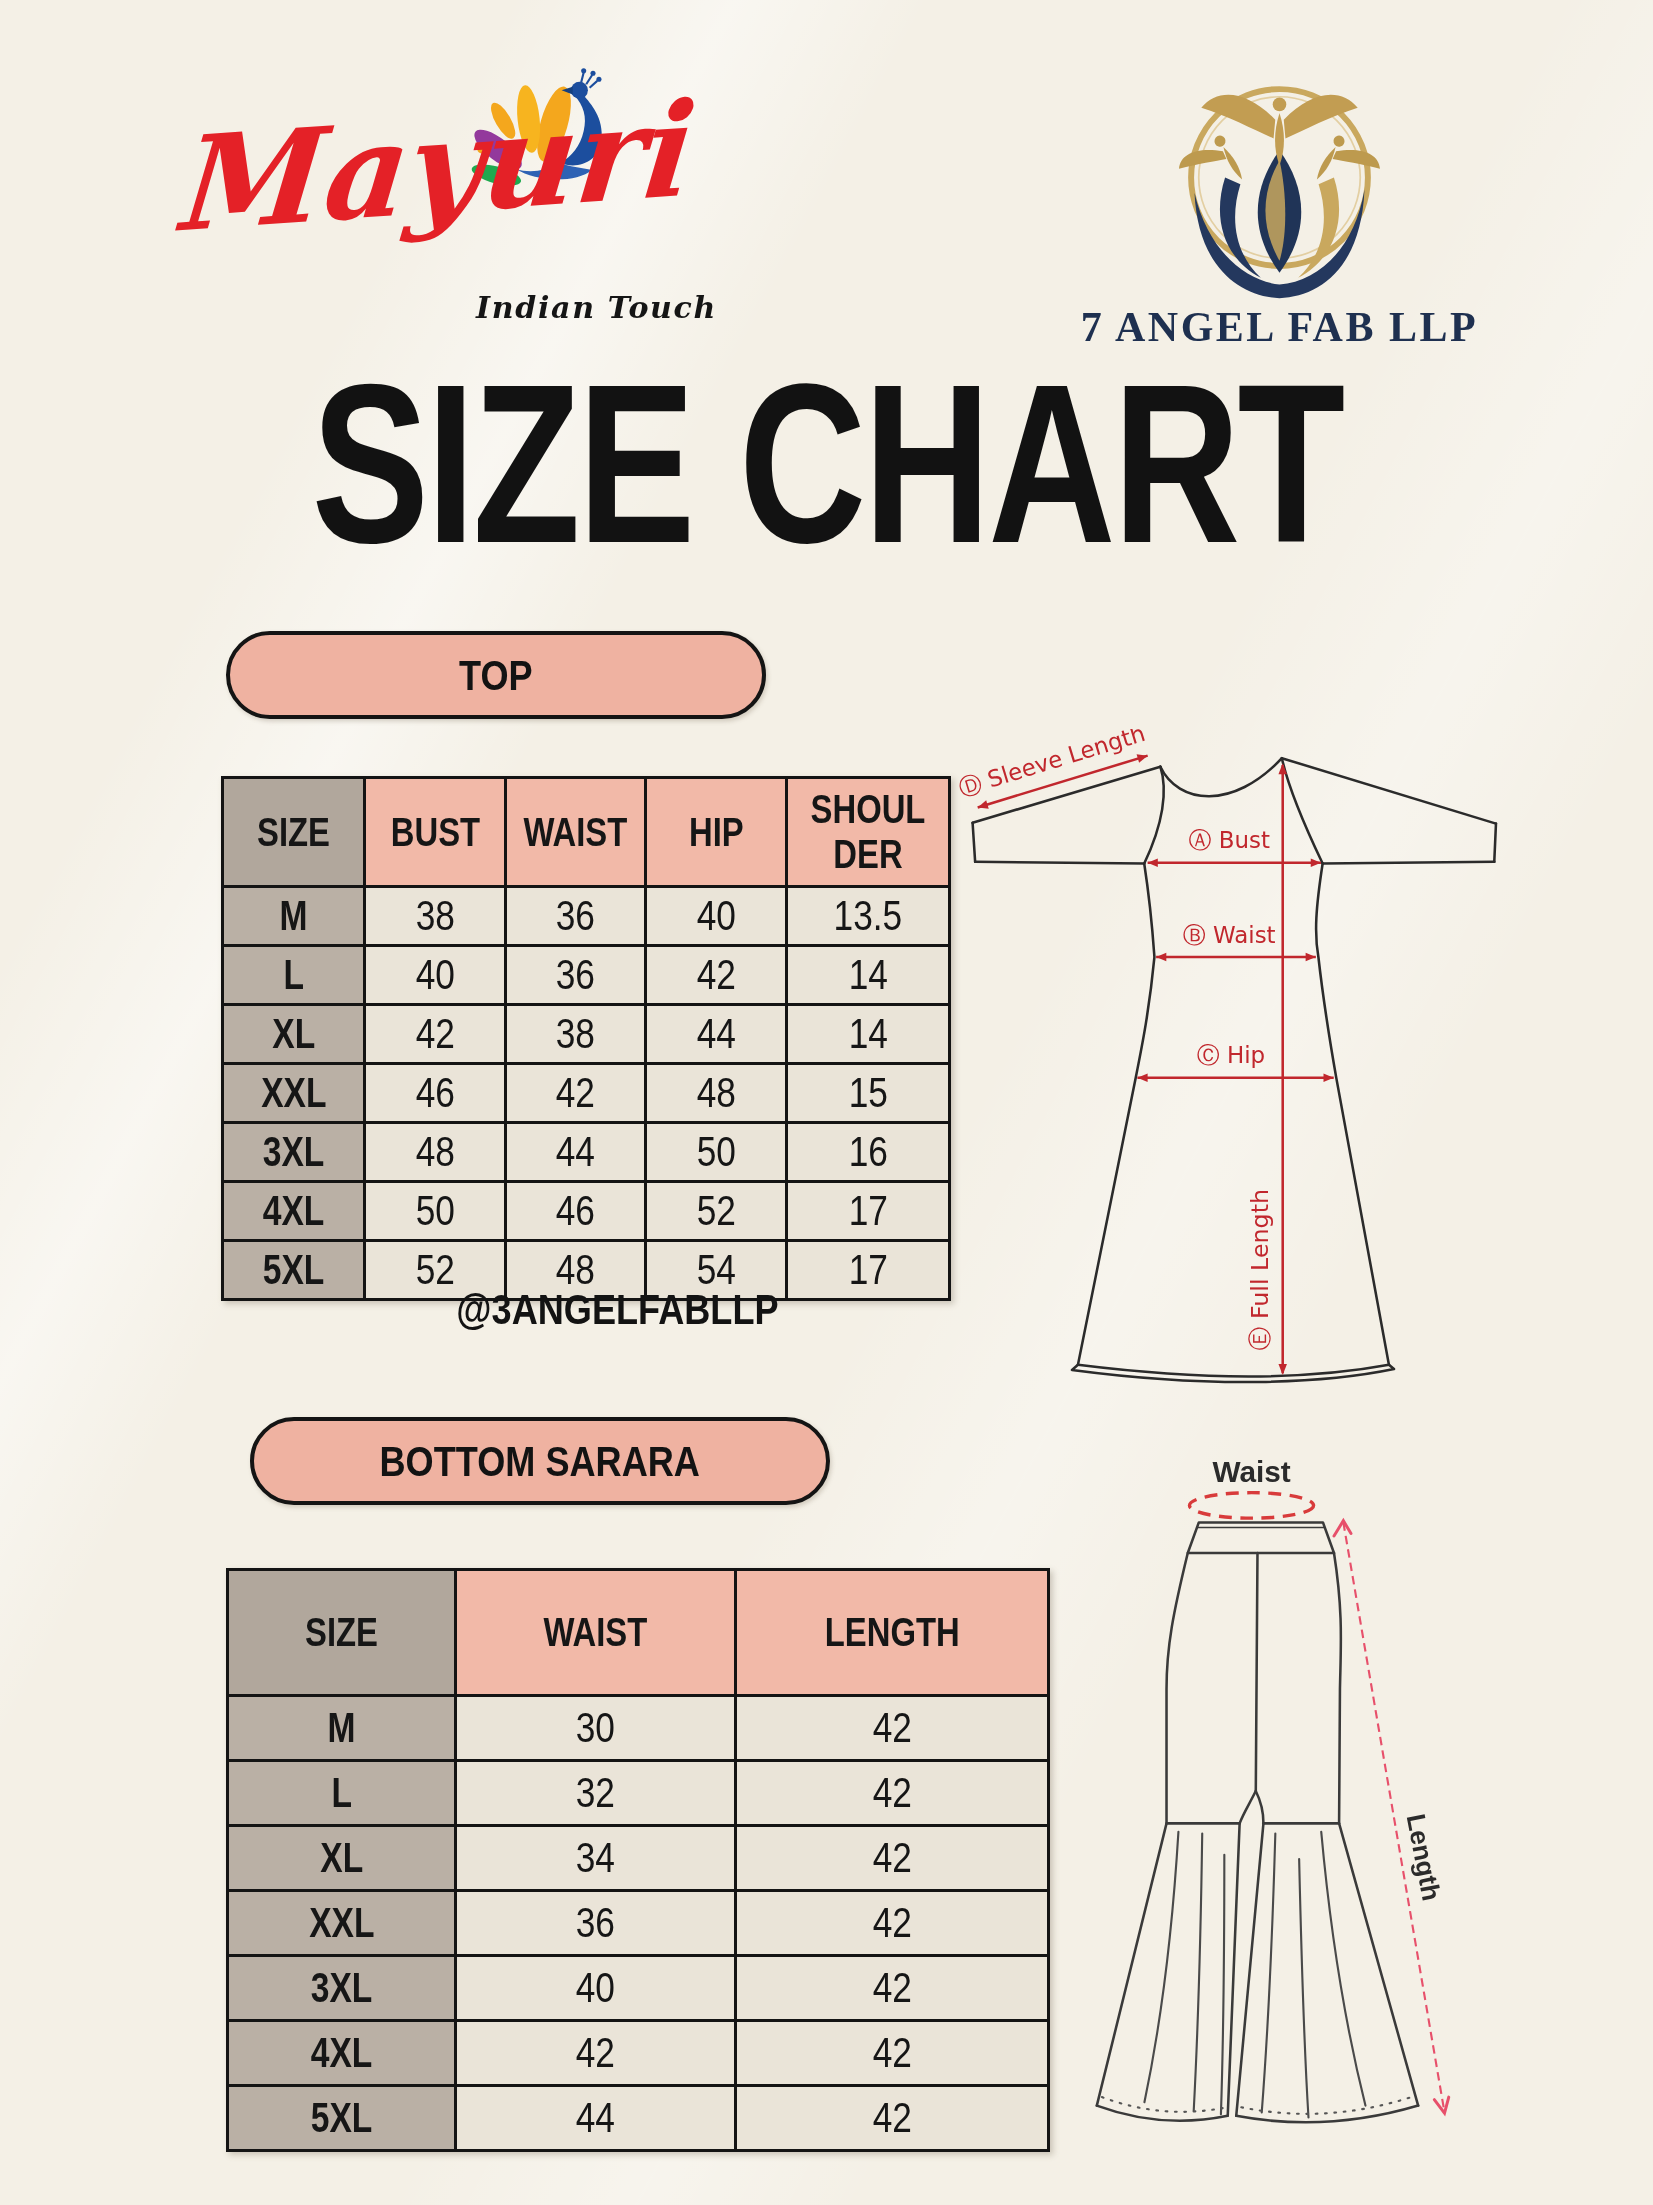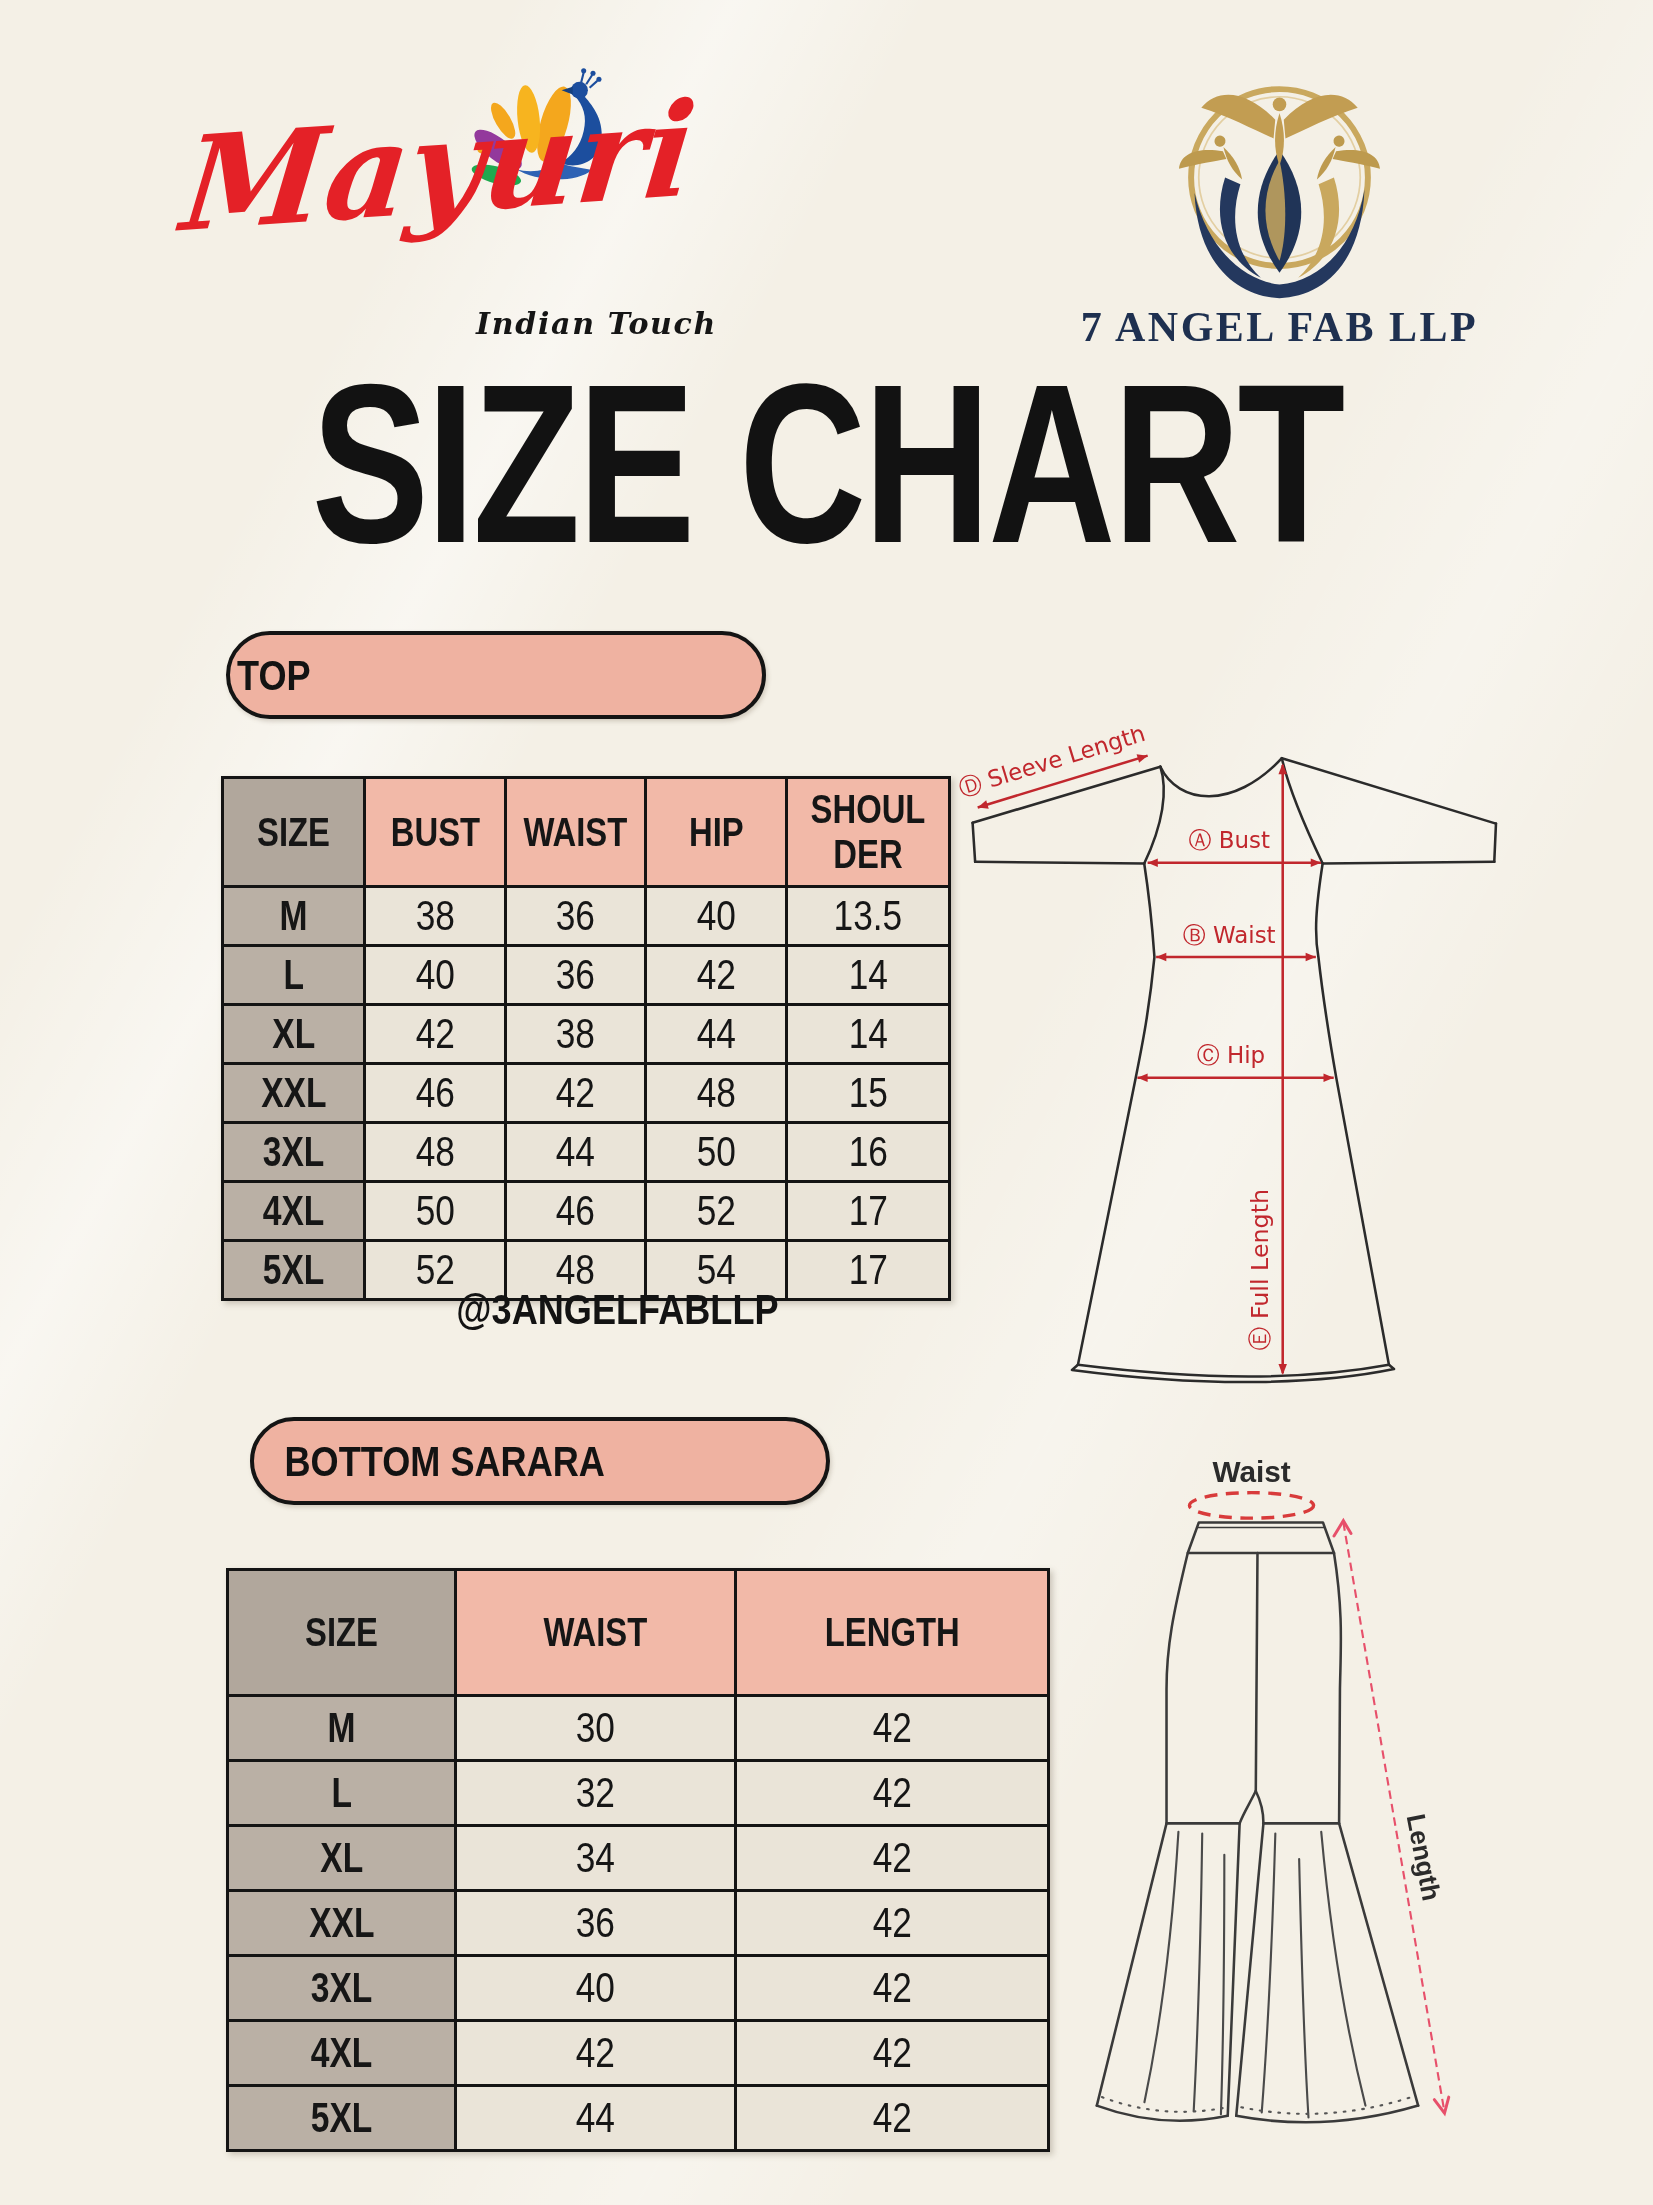--- a/index.html
+++ b/index.html
@@ -16,42 +16,42 @@
 
   
   .mayuri { position:absolute; left:174px; top:61px; width:544px; height:280px; }
   .mayuri-script {
     position:absolute; left:8.5px; top:41px;
     font-family:"DejaVu Serif", serif; font-style:italic; font-weight:700;
     font-size:129px; line-height:1; color:#e42127;
     transform:rotate(-4deg) skewX(-10deg);
   }
   .mayuri-tagline {
-    position:absolute; left:302px; top:245px;
+    position:absolute; left:302px; top:229px;
     font-family:"DejaVu Serif", serif; font-style:italic; font-weight:700;
     font-size:30px; color:#151515; letter-spacing:1.7px;
   }
   .peacock { position:absolute; left:280px; top:1.7px; }
 
   .angel { position:absolute; left:1078px; top:48px; width:403px; height:314px; text-align:center; }
   .angel-motif { position:absolute; left:74px; top:1.7px; }
   .angel-name {
     position:absolute; left:0; top:255px; width:100%;
     font-family:"Liberation Serif", serif; font-weight:600;
     font-size:42px; letter-spacing:2.5px; color:#1e3050;
   }
 
   
   .title { position:absolute; left:0; top:357px; width:100%; text-align:center; }
   .title .cond { --sx:0.78; font-size:226px; font-weight:700; line-height:0.95; letter-spacing:-3.4px; color:#121212; }
 
   
   .pill {
     position:absolute; height:88px; background:#efb2a1; border:4.2px solid #141414;
-    border-radius:49px; display:flex; align-items:center; 
+    border-radius:49px; display:flex; align-items:center; justify-content:center;
     box-shadow:1.7px 2.5px 4.2px rgba(110,95,75,.25);
   }
   .pill .cond { --sx:0.84; font-size:43px; font-weight:700; letter-spacing:0; color:#131313; }
   .pill-top    { left:226px;  top:631px;  width:540px; }
   .pill-inches { left:964px; top:631px;  width:529px; }
   .pill-bottom { left:250px;  top:1417px; width:580px; }
 
   
   table.tbl { position:absolute; border-collapse:collapse; table-layout:fixed;
               box-shadow:2.5px 3.4px 6px rgba(110,95,75,.3); }

